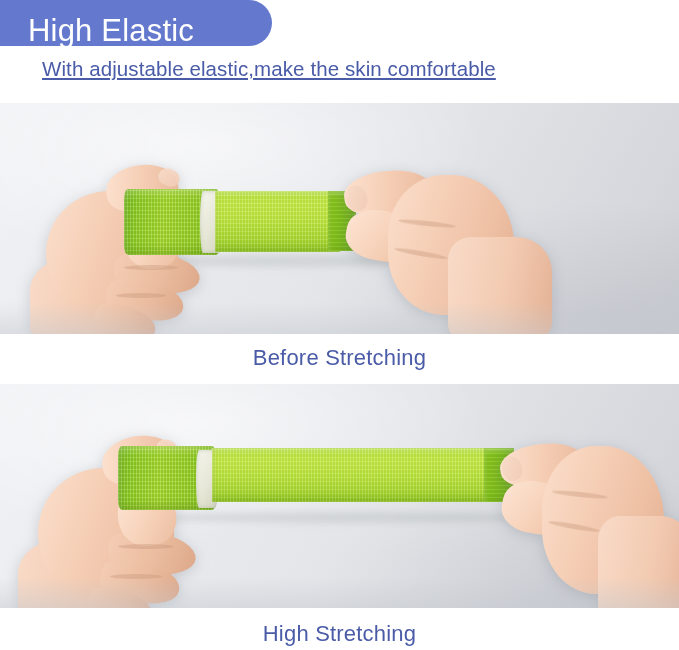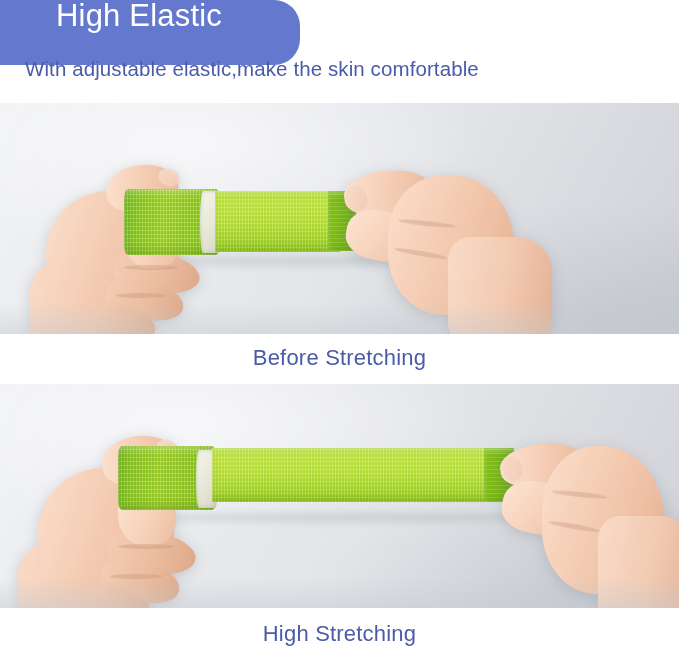--- a/index.html
+++ b/index.html
@@ -20,45 +20,45 @@
     position: absolute;
     left: 0; top: 0;
     width: 679px;
     height: 100px;
     background: #ffffff;
   }
   .badge {
     position: absolute;
     left: 0;
     top: 0;
-    height: 65px;
+    height: 46px;
     width: 272px;
     background: #6479ce;
     border-radius: 0 26px 26px 0;
     display: flex;
-    align-items: flex-start;
-    padding-left: 28px;
+    align-items: flex-end;
   }
   .badge-label {
     color: #ffffff;
     font-size: 31px;
     font-weight: 400;
     letter-spacing: 0.2px;
     margin-left: 28px;
     line-height: 1;
     white-space: nowrap;
   }
   .subtitle {
     position: absolute;
-    left: 25px;
+    left: 42px;
     top: 57px;
     font-size: 20.5px;
     color: #4a5ba8;
     letter-spacing: 0.1px;
     white-space: nowrap;
+    text-decoration: underline;
   }
 
   
   .photo {
     position: absolute;
     left: 0;
     width: 679px;
     overflow: hidden;
     background: linear-gradient(118deg, #f1f2f5 0%, #eaebef 28%, #e2e4e8 58%, #d5d7dc 88%, #cdd0d5 100%);
   }

